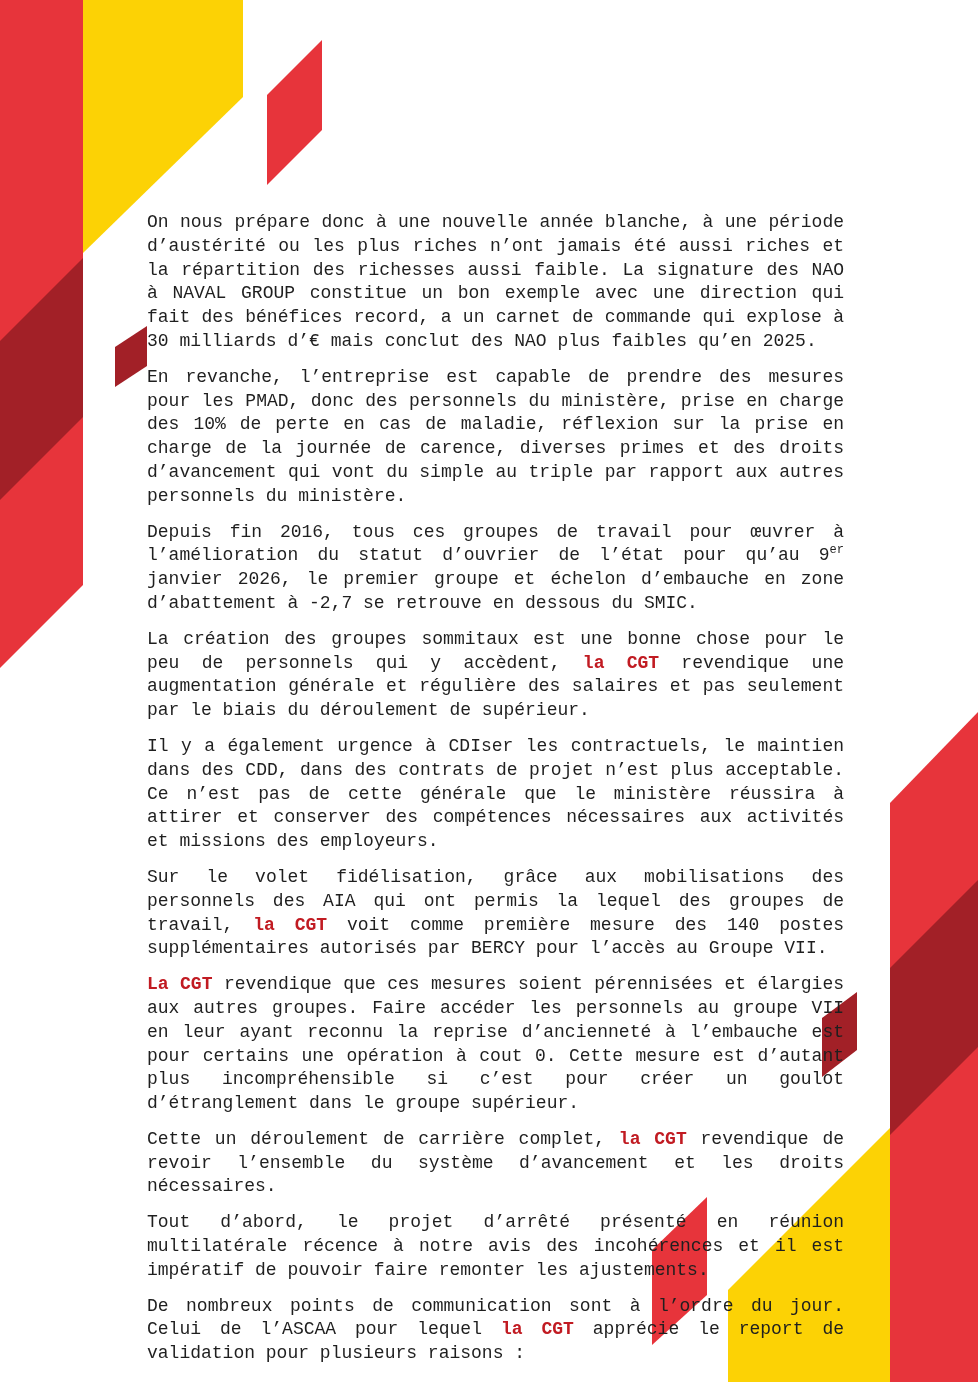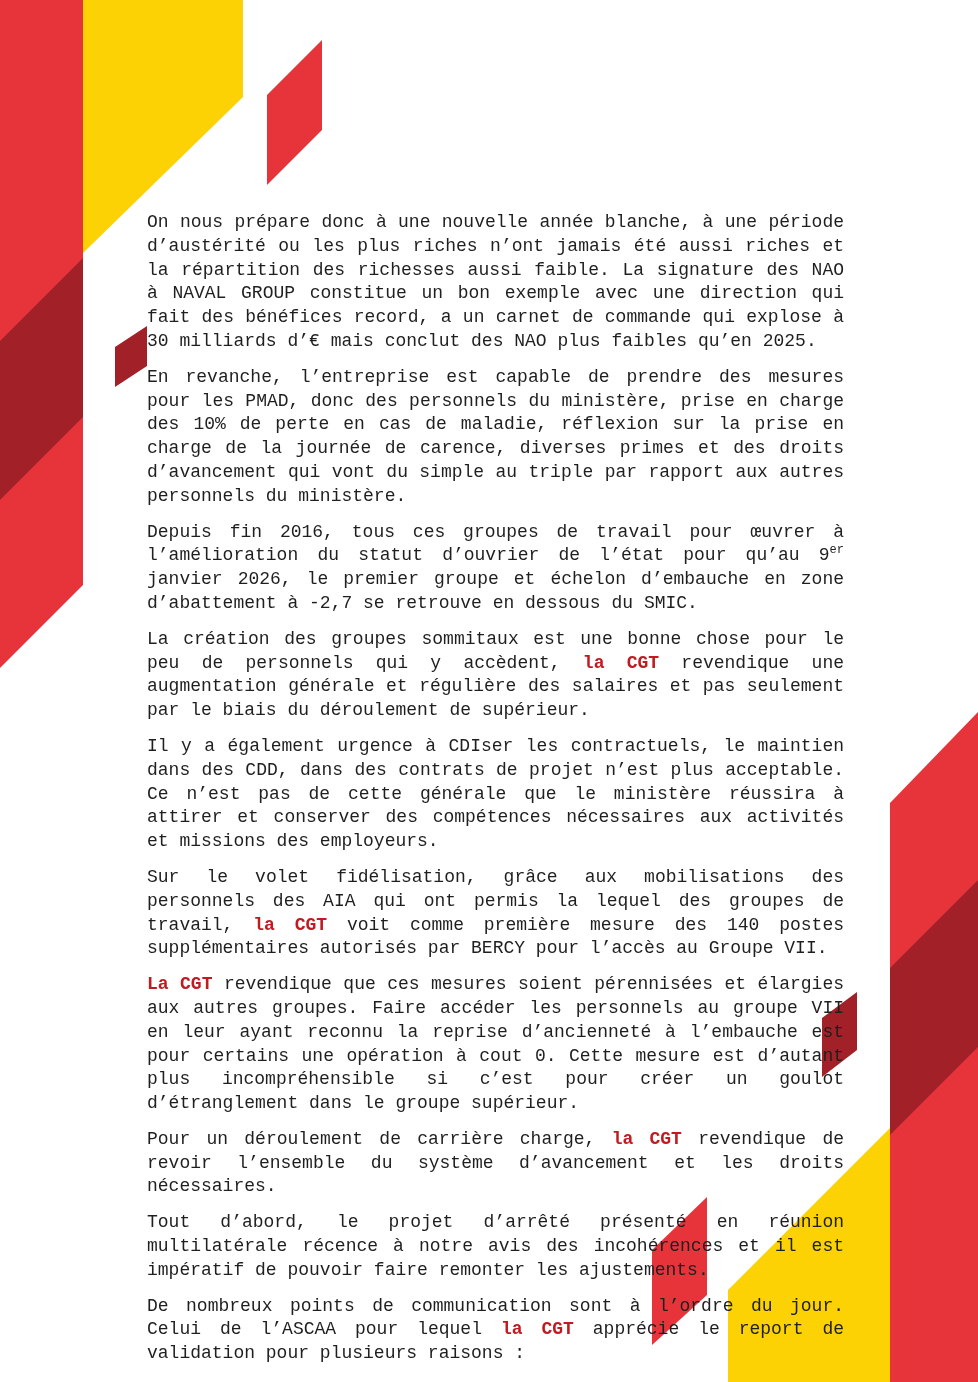--- a/index.html
+++ b/index.html
@@ -66,16 +66,16 @@
 </svg>
 
 <div class="text-block">
     <p><span>On nous prépare donc à une nouvelle année blanche, à une période d’austérité ou les plus riches n’ont jamais été aussi riches et la répartition des richesses aussi faible.  La signature des NAO à NAVAL GROUP constitue un bon exemple avec une direction qui fait des bénéfices record, a un carnet de commande qui explose à 30 milliards d’€ mais conclut des NAO plus faibles  qu’en 2025.</span></p>
     <p><span>En revanche, l’entreprise est capable de prendre des mesures pour les PMAD, donc des personnels du ministère, prise en charge des 10% de perte en cas de maladie, réflexion sur la prise en charge de la journée de carence, diverses primes et des droits d’avancement qui vont du simple au triple par rapport aux autres personnels du ministère.</span></p>
     <p><span>Depuis fin 2016, tous ces groupes de travail pour œuvrer à l’amélioration du statut d’ouvrier de l’état pour qu’au 9</span><sup>er</sup><span> janvier 2026, le premier groupe et échelon d’embauche en zone d’abattement à  -2,7 se retrouve en dessous du SMIC.</span></p>
     <p><span>La création des groupes sommitaux est une bonne chose pour le peu de personnels qui y accèdent, </span><span class="cgt">la CGT</span><span> revendique une augmentation générale et régulière des salaires et pas seulement par le biais du déroulement de supérieur.</span></p>
     <p><span>Il y a également urgence à CDIser les contractuels, le maintien dans des CDD, dans des contrats de projet n’est plus acceptable. Ce n’est pas de cette générale que le ministère réussira à attirer et conserver des compétences nécessaires aux activités et missions des employeurs.</span></p>
     <p><span>Sur le volet fidélisation, grâce aux mobilisations des personnels des AIA qui ont permis la lequel des groupes de travail, </span><span class="cgt">la CGT</span><span> voit comme première mesure des 140 postes supplémentaires autorisés par BERCY pour l’accès au Groupe VII.</span></p>
     <p><span class="cgt">La CGT</span><span> revendique que ces mesures soient pérennisées et élargies aux autres groupes. Faire accéder les personnels au groupe VII en leur ayant reconnu la reprise d’ancienneté à l’embauche est pour certains une opération à cout 0. Cette mesure est d’autant plus incompréhensible si c’est pour créer un goulot d’étranglement dans le groupe supérieur.</span></p>
-    <p><span>Pour un déroulement de carrière charge, </span><span class="cgt">la CGT</span><span> revendique de revoir l’ensemble du système d’avancement et les droits nécessaires.</span></p>
+    <p><span>Cette un déroulement de carrière complet, </span><span class="cgt">la CGT</span><span> revendique de revoir l’ensemble du système d’avancement et les droits nécessaires.</span></p>
     <p><span>Tout d’abord, le projet d’arrêté présenté en réunion multilatérale récence à notre avis des incohérences et il est impératif de pouvoir faire remonter les ajustements.</span></p>
     <p><span>De nombreux points de communication sont à l’ordre du jour. Celui de l’ASCAA pour lequel </span><span class="cgt">la CGT</span><span> apprécie le report de validation pour plusieurs raisons :</span></p>
   </div>
 
 </body></html>

